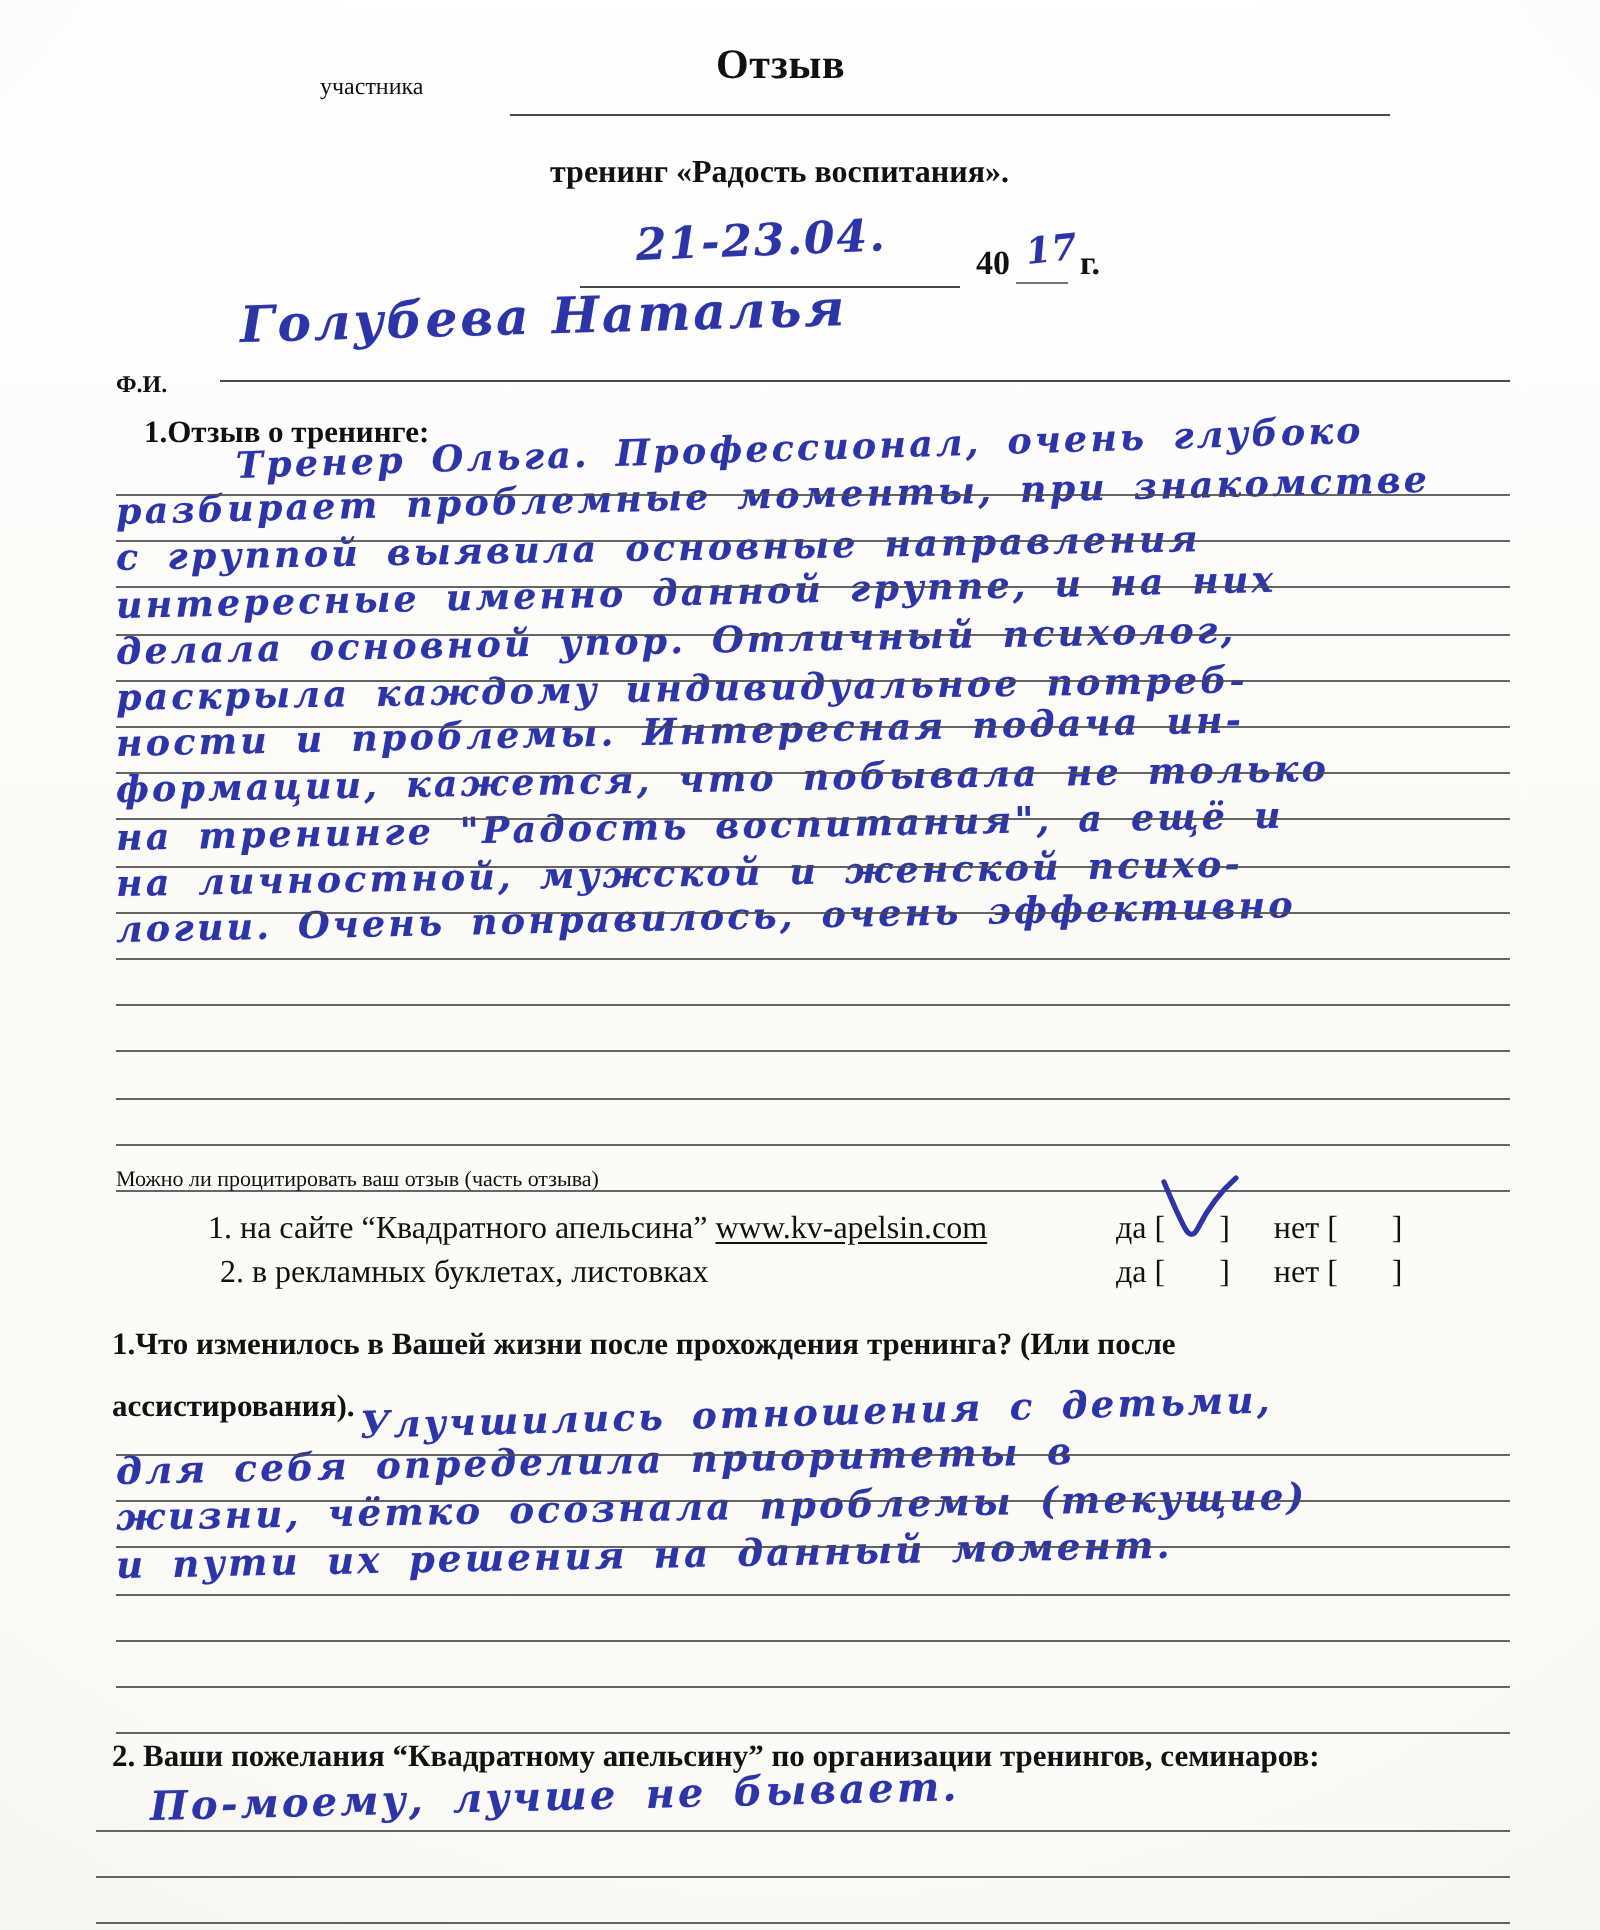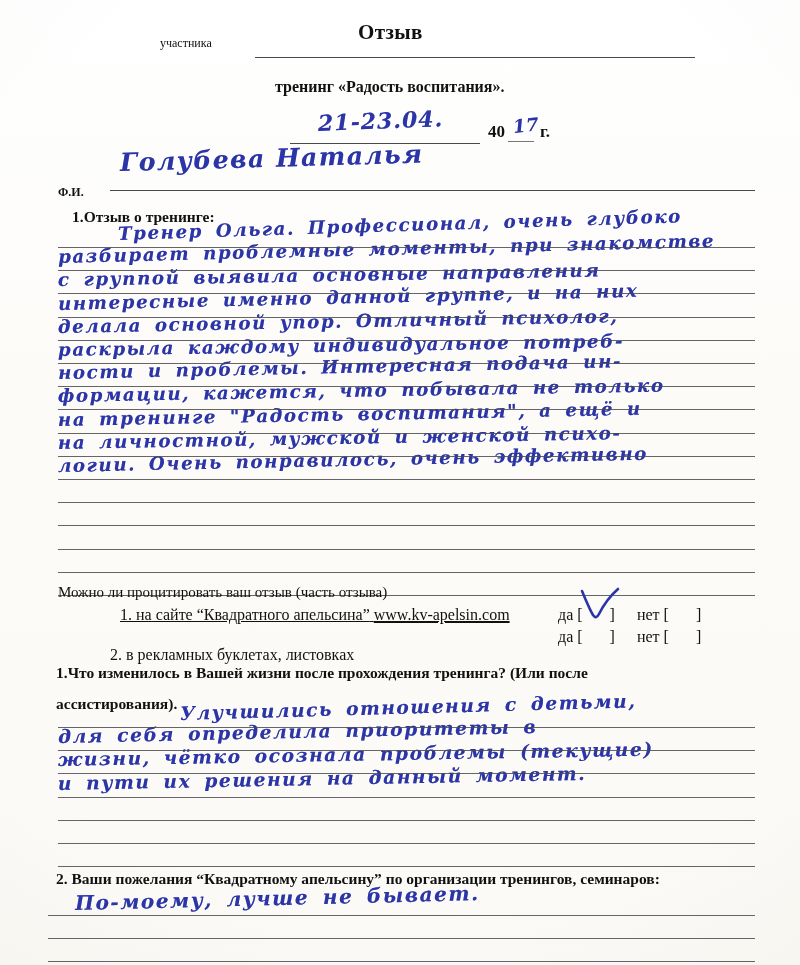--- a/index.html
+++ b/index.html
@@ -36,21 +36,21 @@
     font-size: 21px;
     letter-spacing: 0.3px;
   }
   .form-label {
     font-size: 12px;
   }
   .form-heading {
     font-weight: bold;
     font-size: 15.5px;
   }
-  .small-text { font-size: 15px; }
+  .small-text { font-size: 11px; }
 
   
   .rule {
     height: 0;
     border-top: 1.6px solid #3a3a3c;
     opacity: 0.92;
   }
   .rule-soft {
     height: 0;
     border-top: 1.5px solid #4a4a4e;
@@ -158,21 +158,21 @@
       <div class="abs rule-soft" style="left: 58px; top: 479px; width: 697px;"></div>
       <div class="abs rule-soft" style="left: 58px; top: 502.2px; width: 697px;"></div>
       <div class="abs rule-soft" style="left: 58px; top: 525.4px; width: 697px;"></div>
       <div class="abs rule-soft" style="left: 58px; top: 548.6px; width: 697px;"></div>
       <div class="abs rule-soft" style="left: 58px; top: 571.8px; width: 697px;"></div>
       <div class="abs rule-soft" style="left: 58px; top: 595px; width: 697px;"></div>
     </div>
 
   <div class="abs small-text" style="left:58px; top:584px;">Можно ли процитировать ваш отзыв (часть отзыва)</div>
 
-  <div class="abs bracket-row" style="left:120px; top:606px;text-decoration:underline;">
+  <div class="abs bracket-row" style="left:104px; top:606px;">
     <span>1.</span>
     <span>на сайте “Квадратного апельсина”</span>
     <span class="url">www.kv-apelsin.com</span>
   </div>
   <div class="abs bracket-row" style="left:558px; top:606px;">
     <span>да</span>
     <span class="bracket">
       <span>[</span>
       <span style="display:inline-block;width:16px;"></span>
       <span>]</span>
@@ -185,21 +185,21 @@
       <span>]</span>
     </span>
   </div>
 
   <div class="abs tick-wrap" style="left:580px; top:588px;">
     <svg width="42" height="36" viewBox="0 0 42 36">
       <path d="M2 3 C5 10, 9 20, 13 27 C15 30, 17 30, 19 26 C23 18, 30 8, 38 1" fill="none" stroke="#2b35a8" stroke-width="2.6" stroke-linecap="round" stroke-linejoin="round"></path>
     </svg>
   </div>
 
-  <div class="abs bracket-row" style="left:110px; top:646px;">
+  <div class="abs bracket-row" style="left:110px; top:628px;">
     <span>2.</span>
     <span>в рекламных буклетах, листовках</span>
   </div>
   <div class="abs bracket-row" style="left:558px; top:628px;">
     <span>да</span>
     <span class="bracket">
       <span>[</span>
       <span style="display:inline-block;width:16px;"></span>
       <span>]</span>
     </span>

